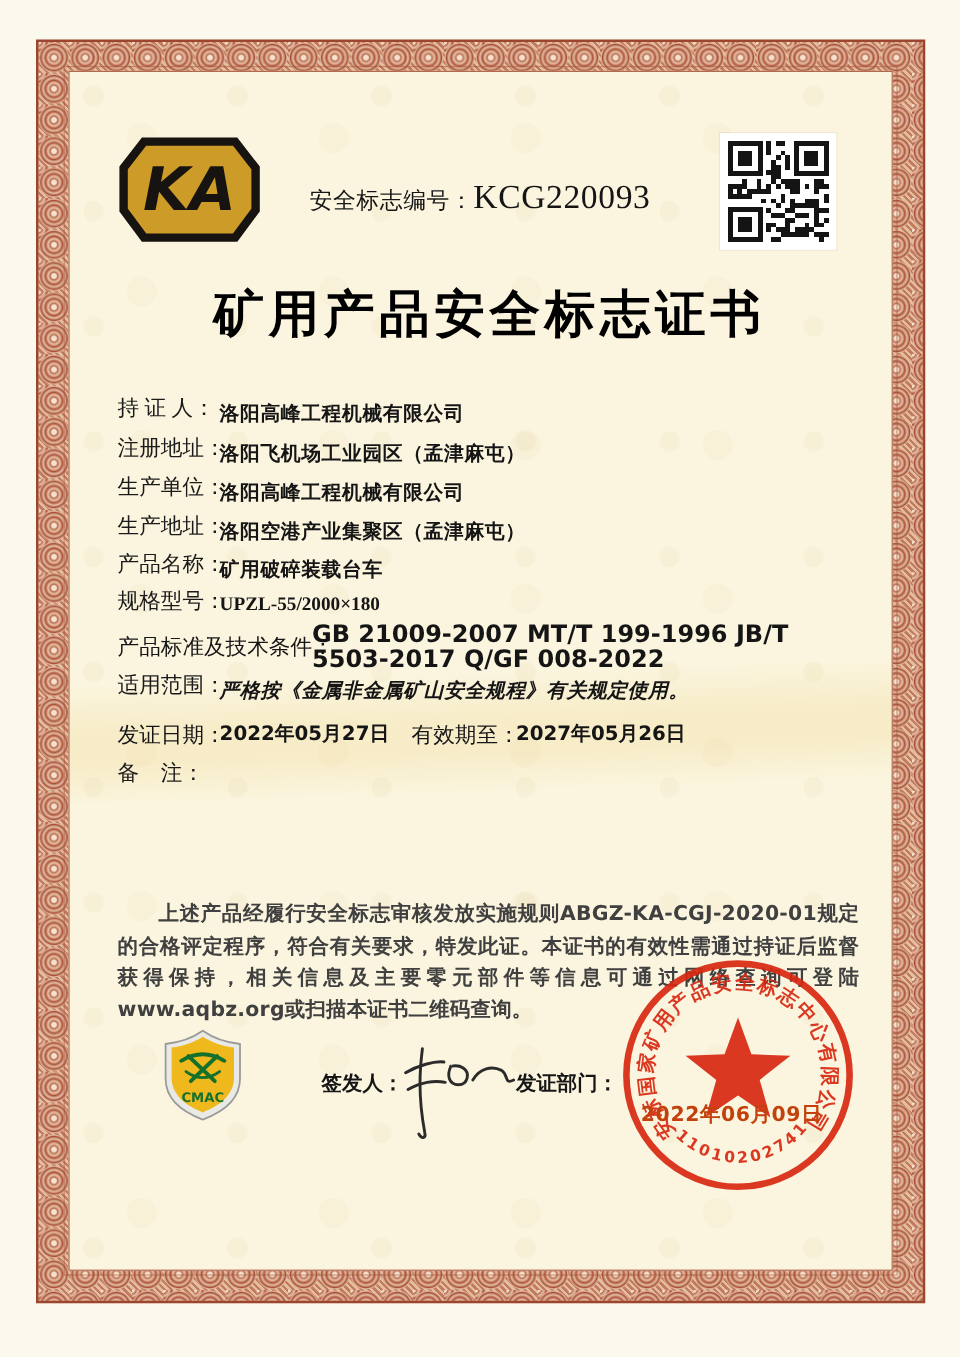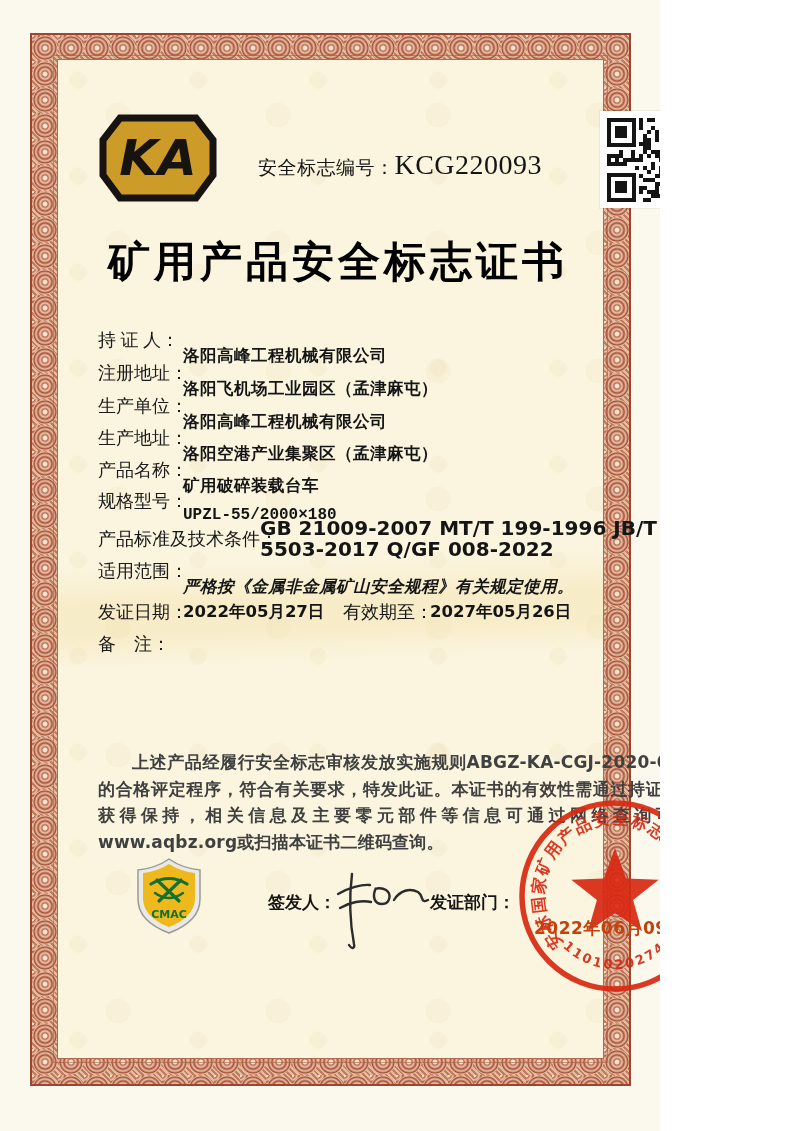--- a/index.html
+++ b/index.html
@@ -1,16 +1,16 @@
 <!DOCTYPE html>
 <html><head>
 <meta charset="utf-8">
 <style>
   html,body{margin:0;padding:0;background:#ffffff;}
-  .page{position:relative;width:660px;height:1131px;background:#fbf9ee;overflow:hidden;
+  .page{position:relative;width:800px;height:1131px;background:#fbf9ee;overflow:hidden;
         font-family:"Liberation Sans",sans-serif;color:#151515;}
   
   .frame-band{position:absolute;left:30px;top:33px;right:29px;bottom:45px;
     background-color:#d9a58d;
     background-image:
       radial-gradient(circle at 13px 13px, rgba(247,230,210,.95) 2px, #b96a4f 3px, #e8c7ac 5px, #ad5038 7px, #e5c2a6 9px, #a54a34 11px, #e0b89c 12px, rgba(224,184,156,0) 13px),
       radial-gradient(circle at 0px 0px, rgba(247,230,210,.9) 2px, #b96a4f 3px, #e8c7ac 5px, #ad5038 7px, #e5c2a6 9px, rgba(229,194,166,0) 10px),
       repeating-linear-gradient(45deg, #c27b5f 0 2px, #e3bda0 2px 4px);
     background-size:26px 26px,26px 26px,auto;
     border:2px solid #9c4630;}
@@ -30,22 +30,22 @@
   .cert-no{left:200px;top:149px;width:400px;text-align:center;
     font-family:"Liberation Serif",serif;font-size:19px;letter-spacing:.5px;}
   .cert-no .num{font-size:28px;}
   .qr{left:600px;top:111px;width:97px;height:97px;background:#ffffff;
       box-shadow:0 0 0 1px rgba(0,0,0,.05);}
   .title{left:8px;top:234px;width:100%;text-align:center;font-size:42px;font-weight:900;
     letter-spacing:4px;color:#000000;font-family:"Liberation Sans",sans-serif;}
   
   .row{left:98px;width:615px;height:24px;font-size:18px;}
   .row .lbl{position:absolute;left:0;top:0;font-family:"Liberation Serif",serif;color:#1a1a1a;}
-  .row .val{position:absolute;left:85px;top:17px;font-weight:700;font-size:16.5px;
-    font-family:Liberation Mono, monospace;letter-spacing:.5px;}
+  .row .val{position:absolute;left:85px;top:6px;font-weight:700;font-size:16.5px;
+    font-family:Liberation Serif, serif;letter-spacing:.5px;}
   .row .val.model{font-size:16px;letter-spacing:0;}
   .std-label{left:98px;top:527px;font-size:18px;font-family:"Liberation Serif",serif;}
   .std-value{left:260px;top:518px;width:455px;font-weight:700;font-size:20px;
     font-family:"DejaVu Sans",sans-serif;line-height:21px;}
   .scope-val{font-style:italic;}
   .date-row{left:98px;top:600px;width:615px;font-size:18px;}
   .date-row .lbl{font-family:"Liberation Serif",serif;position:absolute;top:0;}
   .date-row .val{font-weight:700;font-size:16.5px;font-family:"DejaVu Sans",sans-serif;position:absolute;top:1px;}
   .date-row .l1{left:0;} .date-row .v1{left:85px;} .date-row .l2{left:245px;text-align:right;} .date-row .v2{left:332px;}
   

